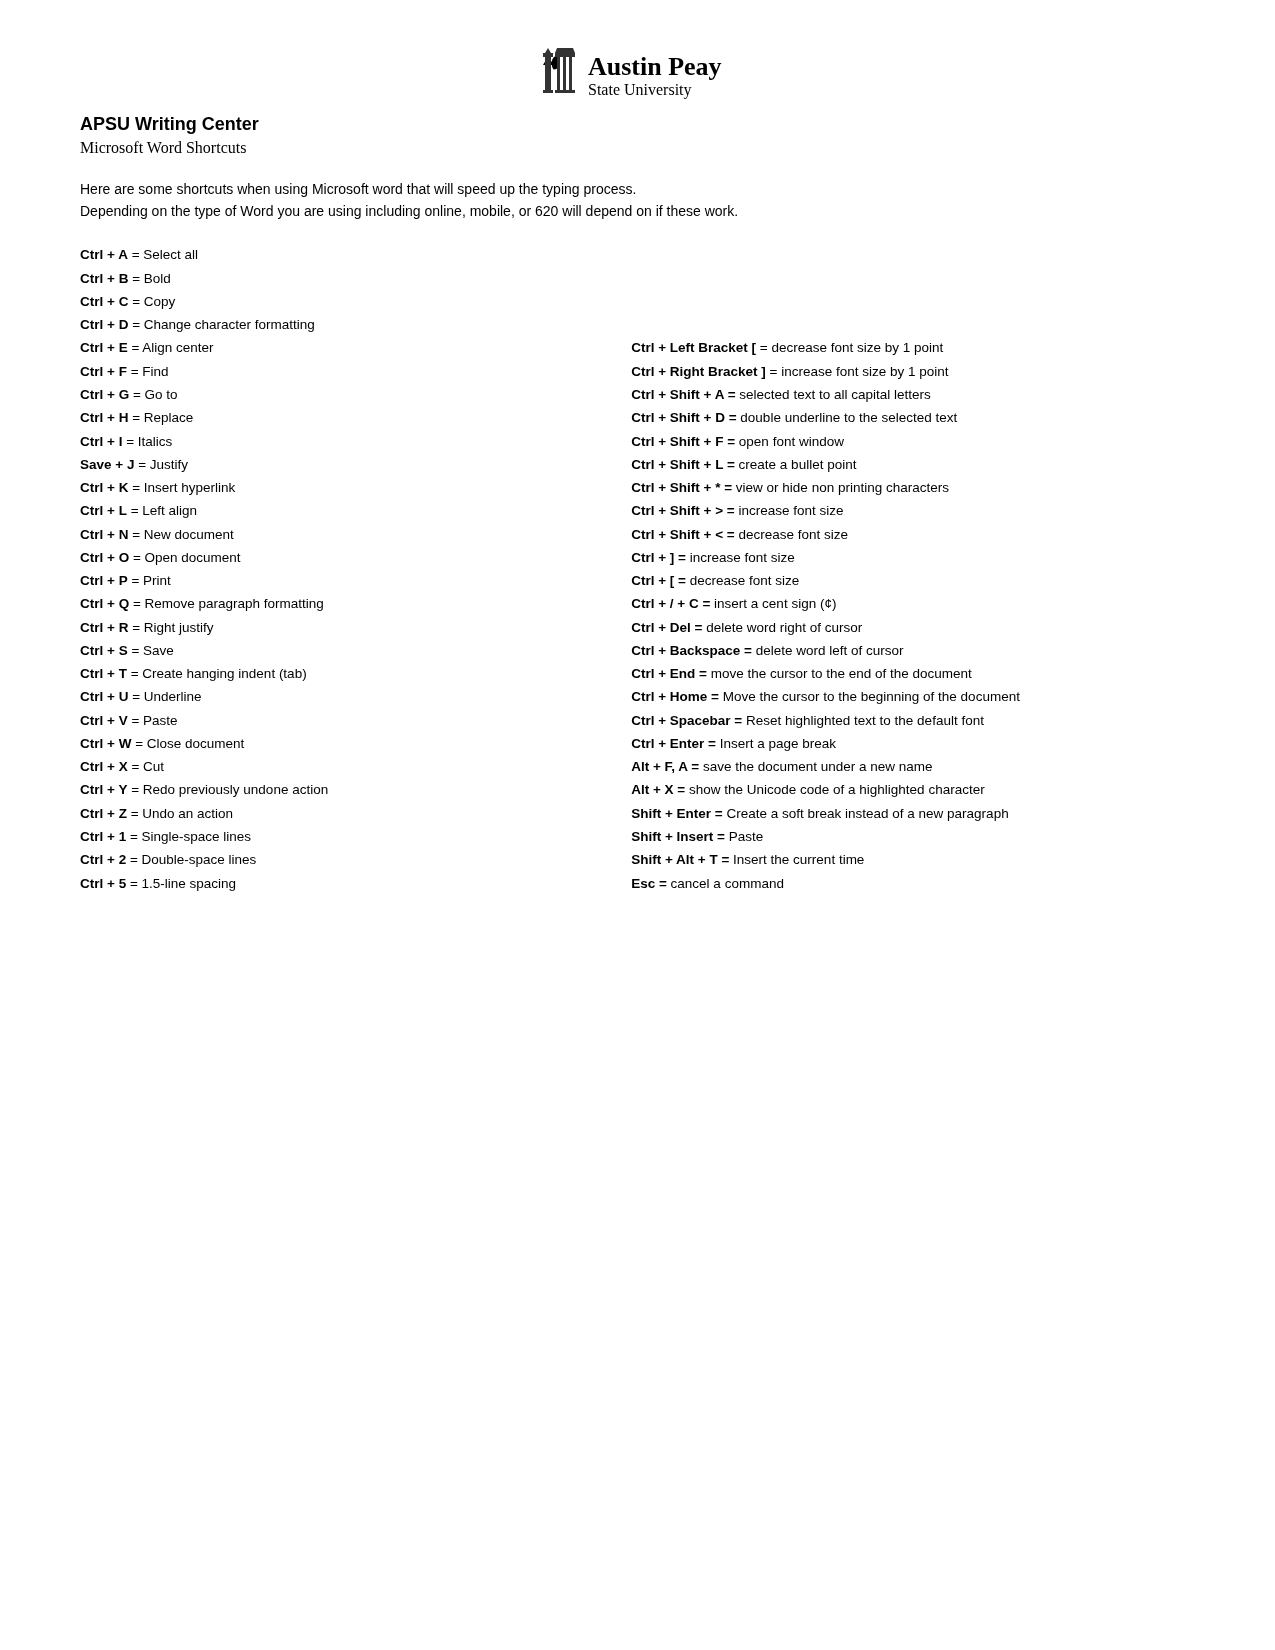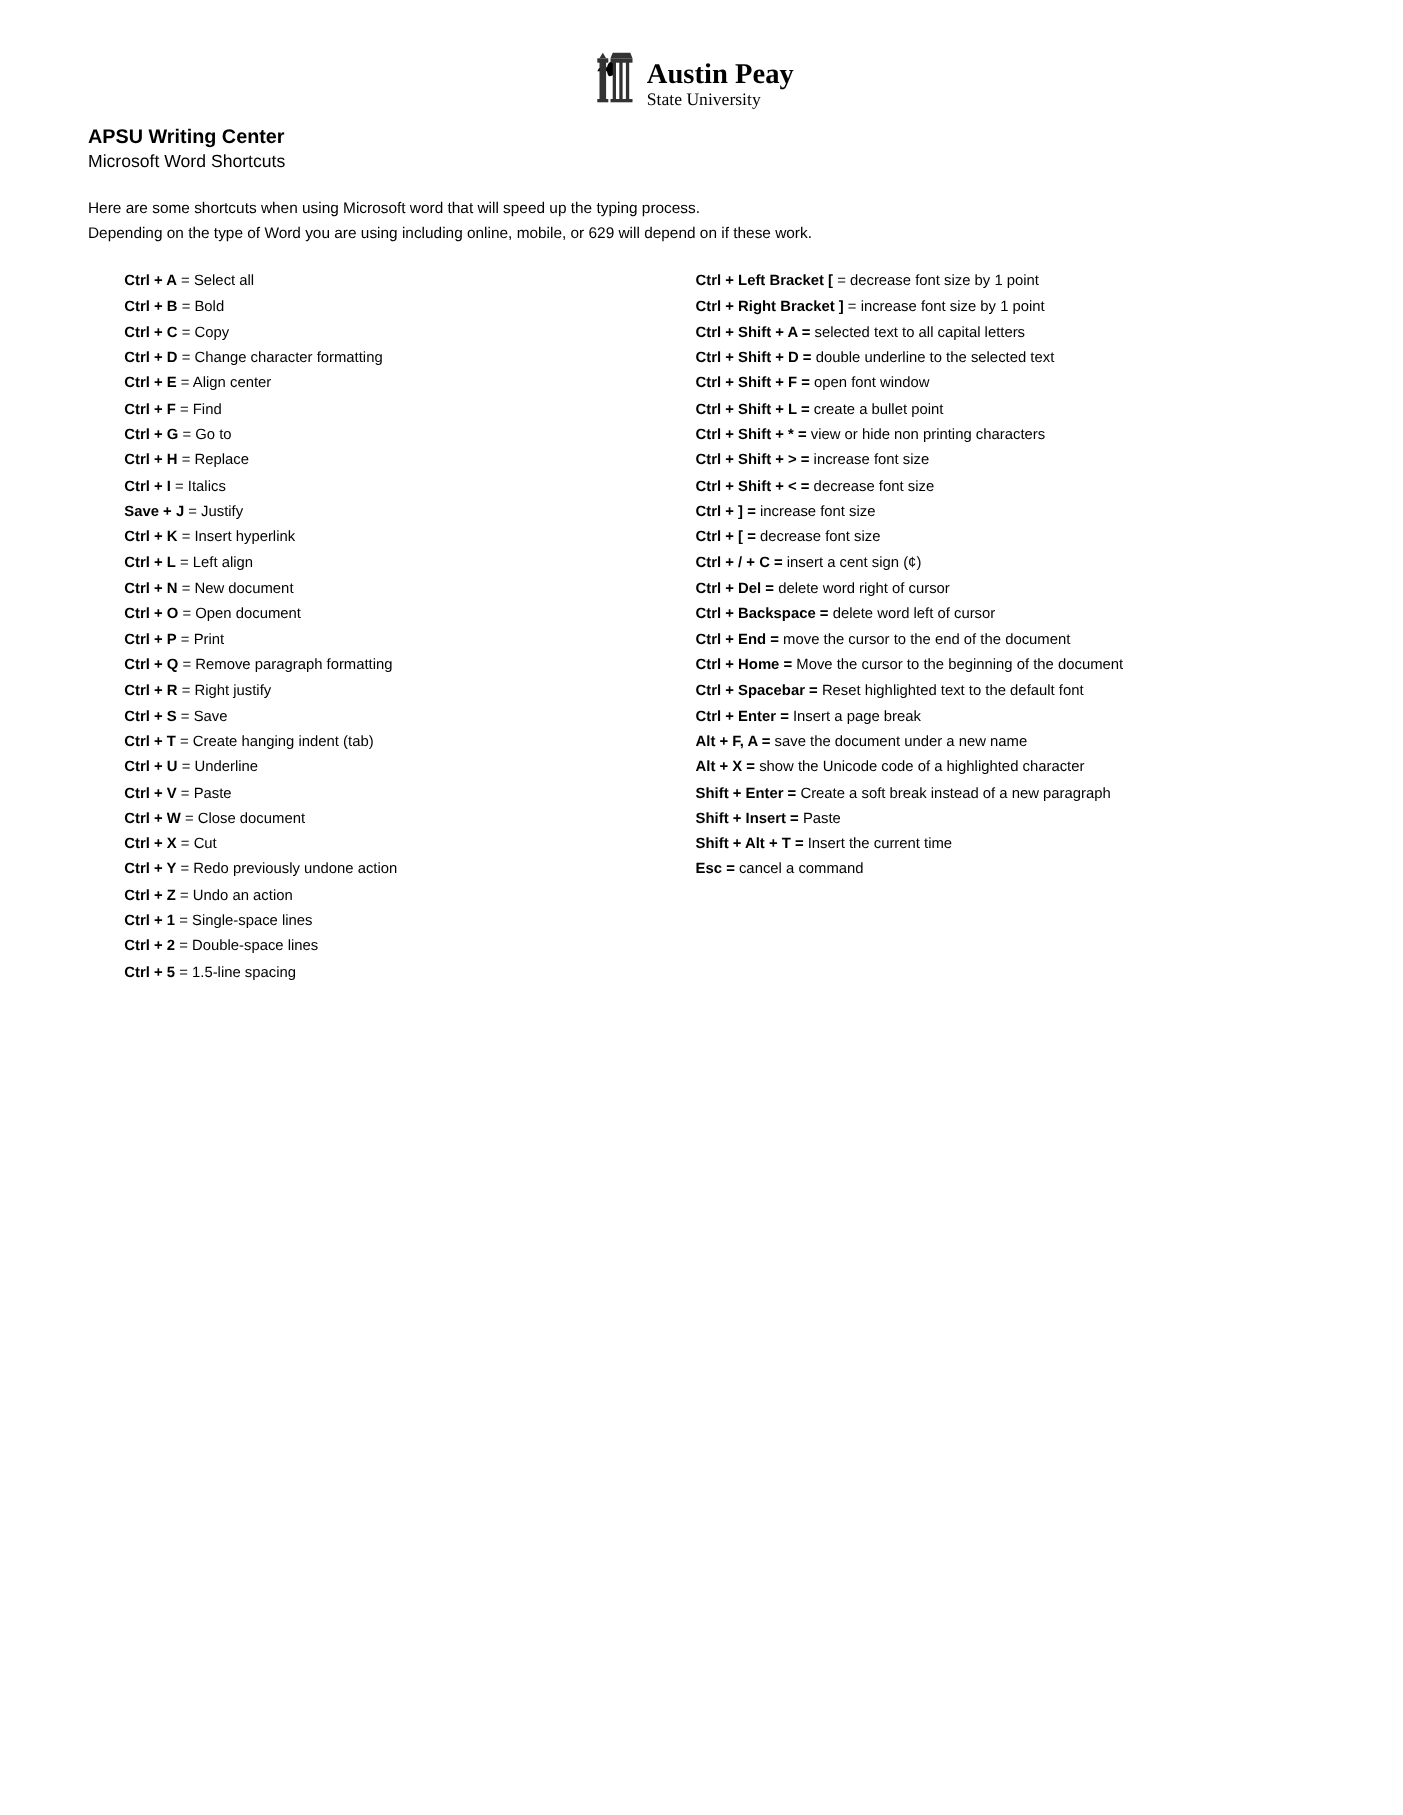--- a/index.html
+++ b/index.html
@@ -24,36 +24,35 @@
 
     .title-main {
       font-size: 18px;
       font-weight: bold;
       font-family: Arial, sans-serif;
       margin-bottom: 4px;
     }
 
     .title-sub {
       font-size: 16px;
-      font-family: Liberation Sans, sans-serif;
+      font-family: Liberation Serif, serif;
       margin-bottom: 22px;
     }
 
     .intro-text {
       font-family: Arial, sans-serif;
       font-size: 14px;
       margin-bottom: 22px;
       line-height: 1.55;
     }
 
     .shortcuts-container {
       display: flex;
-      gap: 0;
-      align-items: flex-start;
-      margin-left: 33px;
+      gap: 16px;
+      align-items: flex-end;
     }
 
     .col-left {
       flex: 0 0 48%;
       padding-right: 20px;
     }
 
     .col-right {
       flex: 0 0 52%;
     }
@@ -106,21 +105,21 @@
       <text x="60" y="35" font-family="serif" font-size="26" font-weight="bold" fill="#000">Austin Peay</text>
       <text x="60" y="55" font-family="serif" font-size="16" fill="#000">State University</text>
     </svg>
   </div>
   <div class="title-main">APSU Writing Center</div>
   <div class="title-sub">Microsoft Word Shortcuts</div>
 </div>
 
 <div class="intro-text">
   <span>Here are some shortcuts when using Microsoft word that will speed up the typing process.</span><br>
-  <span>Depending on the type of Word you are using including online, mobile, or 629 will depend on if these work.</span>
+  <span>Depending on the type of Word you are using including online, mobile, or 620 will depend on if these work.</span>
 </div>
 
 <div class="shortcuts-container">
   <div class="col-left" id="left-col">
       <div class="shortcut-item"><span class="key">Ctrl + A</span><span class="desc"> = Select all</span></div>
       <div class="shortcut-item"><span class="key">Ctrl + B</span><span class="desc"> = Bold</span></div>
       <div class="shortcut-item"><span class="key">Ctrl + C</span><span class="desc"> = Copy</span></div>
       <div class="shortcut-item"><span class="key">Ctrl + D</span><span class="desc"> = Change character formatting</span></div>
       <div class="shortcut-item"><span class="key">Ctrl + E</span><span class="desc"> = Align center</span></div>
       <div class="shortcut-item"><span class="key">Ctrl + F</span><span class="desc"> = Find</span></div>

